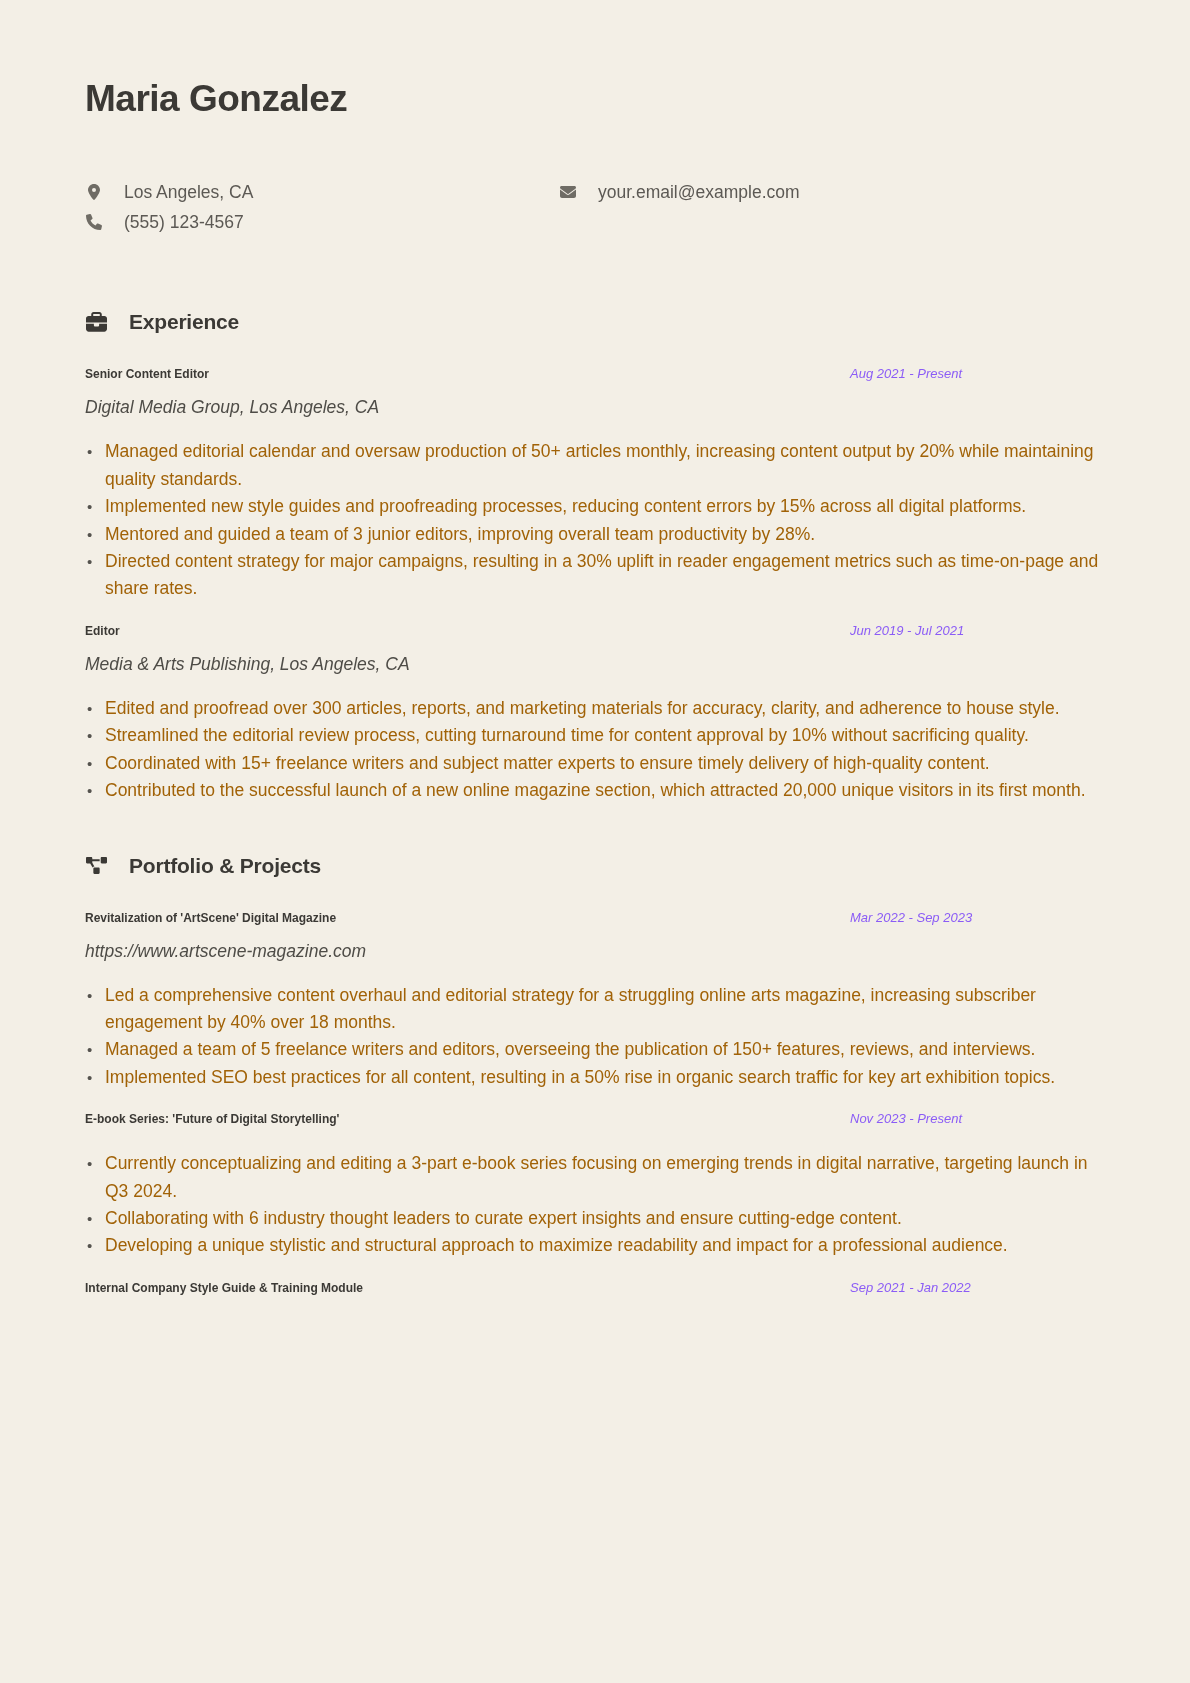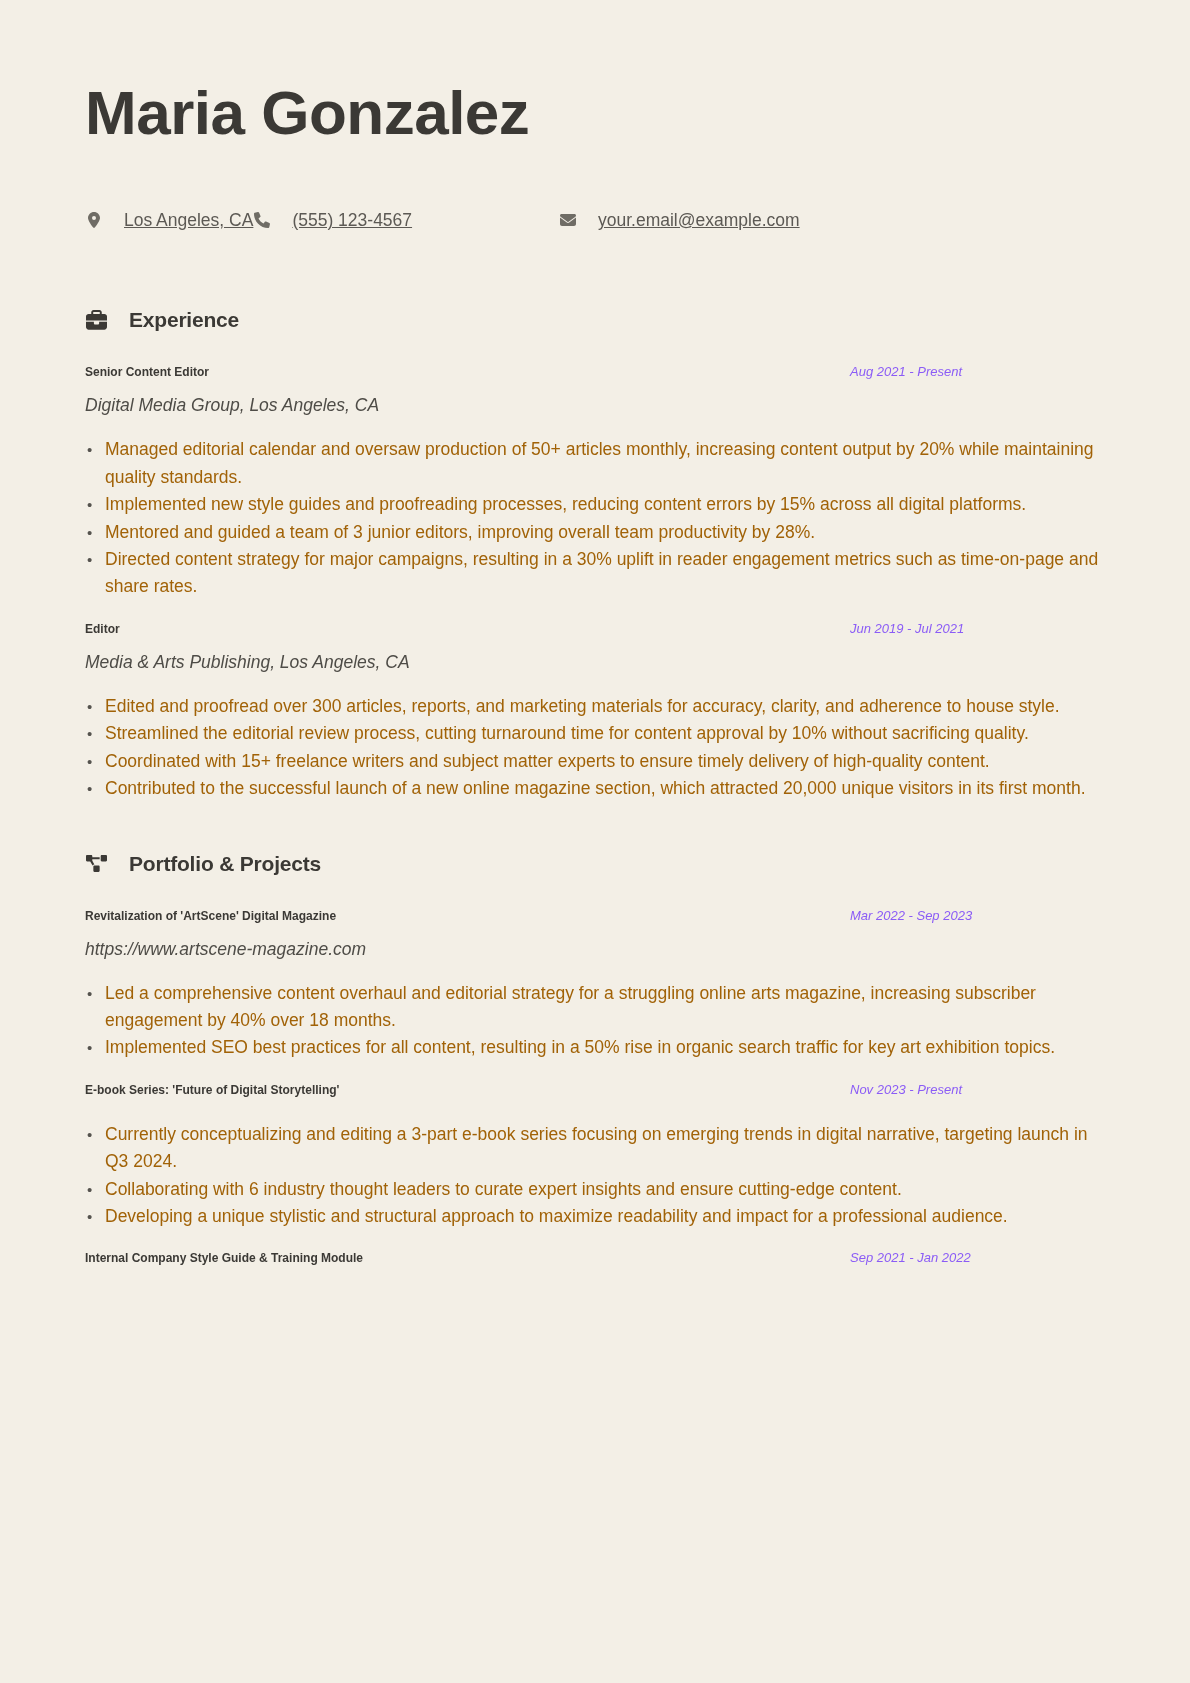--- a/index.html
+++ b/index.html
@@ -7,25 +7,25 @@
     position:relative;
     width:1190px; min-height:1683px;
     margin:0 auto;
     background:#f3efe6;
     box-sizing:border-box;
     padding:78px 90px 60px 85px;
     font-family:"Liberation Sans", sans-serif;
     color:#55534e;
   }
   h1.name {
-    margin:0; font-size:62px; line-height:1.12;
+    margin:0; font-size:37px; line-height:1.12;
     font-weight:700; color:#3b3935; letter-spacing:-0.5px;
   }
   .contact { display:flex; margin-top:58px; font-size:17.5px; color:#5c5954; }
-  .contact-col { display:flex; flex-direction:row;text-decoration:underline; }
+  .contact-col { display:flex; flex-direction:column; }
   .contact-col.left { width:474px; flex:none; }
   .contact-row { display:flex; align-items:center; height:30px; gap:21px; }
   .cicon { width:18px; height:18px; flex:none; display:inline-flex; align-items:center; justify-content:center; }
   .cicon svg { width:16px; height:16px; fill:#6f6c65; }
 
   section.sec { margin-top:46px; }
   section.sec.first { margin-top:70px; }
   .sec-header { display:flex; align-items:center; gap:22px; height:30px; }
   .sicon { width:22px; height:22px; flex:none; display:inline-flex; align-items:center; justify-content:center; }
   .sicon svg { width:21px; height:21px; fill:#3b3935; }
@@ -131,20 +131,21 @@
     </div>
 
     <div class="entry">
       <div class="entry-head">
         <h3 class="entry-title">Revitalization of 'ArtScene' Digital Magazine</h3>
         <span class="date">Mar 2022 - Sep 2023</span>
       </div>
       <a class="subtitle" href="#">https://www.artscene-magazine.com</a>
       <ul class="bullets">
         <li>Led a comprehensive content overhaul and editorial strategy for a struggling online arts magazine, increasing subscriber engagement by 40% over 18 months.</li>
+        <li>Managed a team of 5 freelance writers and editors, overseeing the publication of 150+ features, reviews, and interviews.</li>
         <li>Implemented SEO best practices for all content, resulting in a 50% rise in organic search traffic for key art exhi­bition topics.</li>
       </ul>
     </div>
 
     <div class="entry">
       <div class="entry-head">
         <h3 class="entry-title">E-book Series: 'Future of Digital Storytelling'</h3>
         <span class="date">Nov 2023 - Present</span>
       </div>
       <ul class="bullets">

